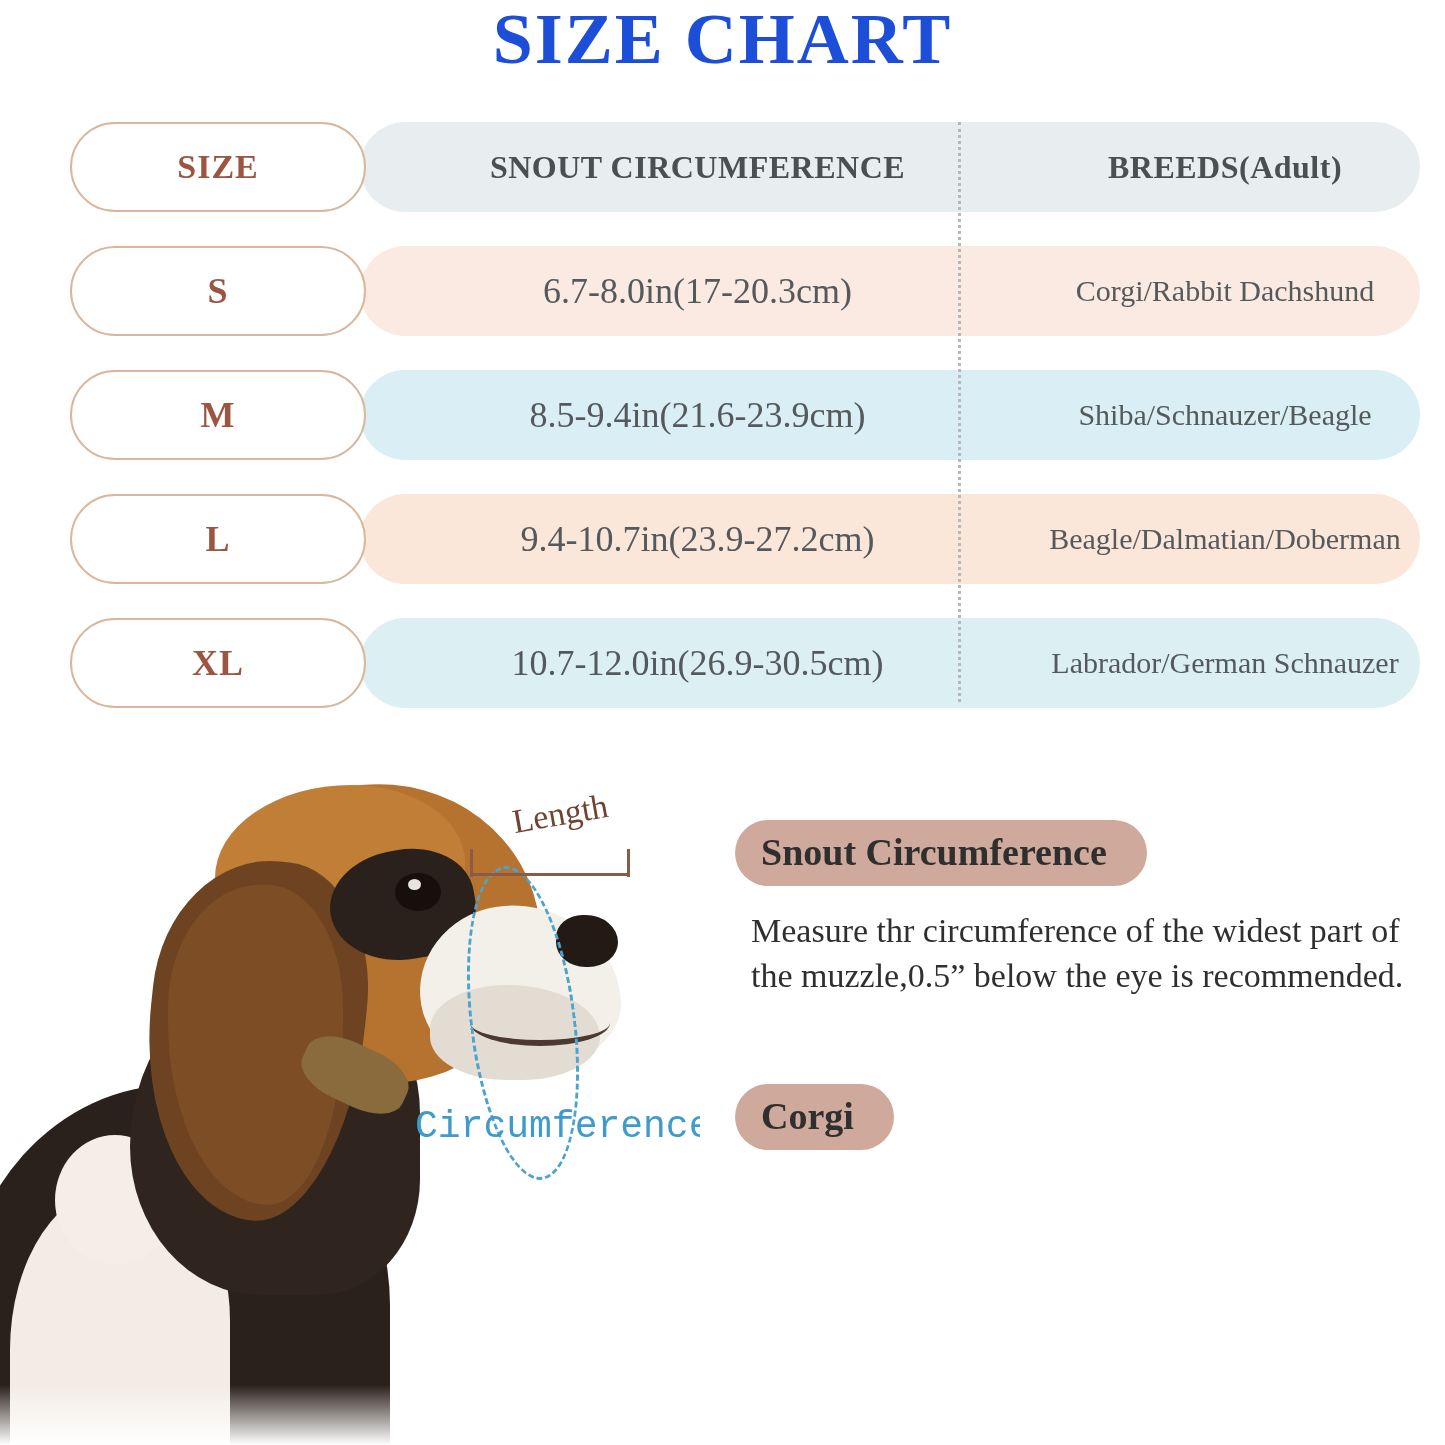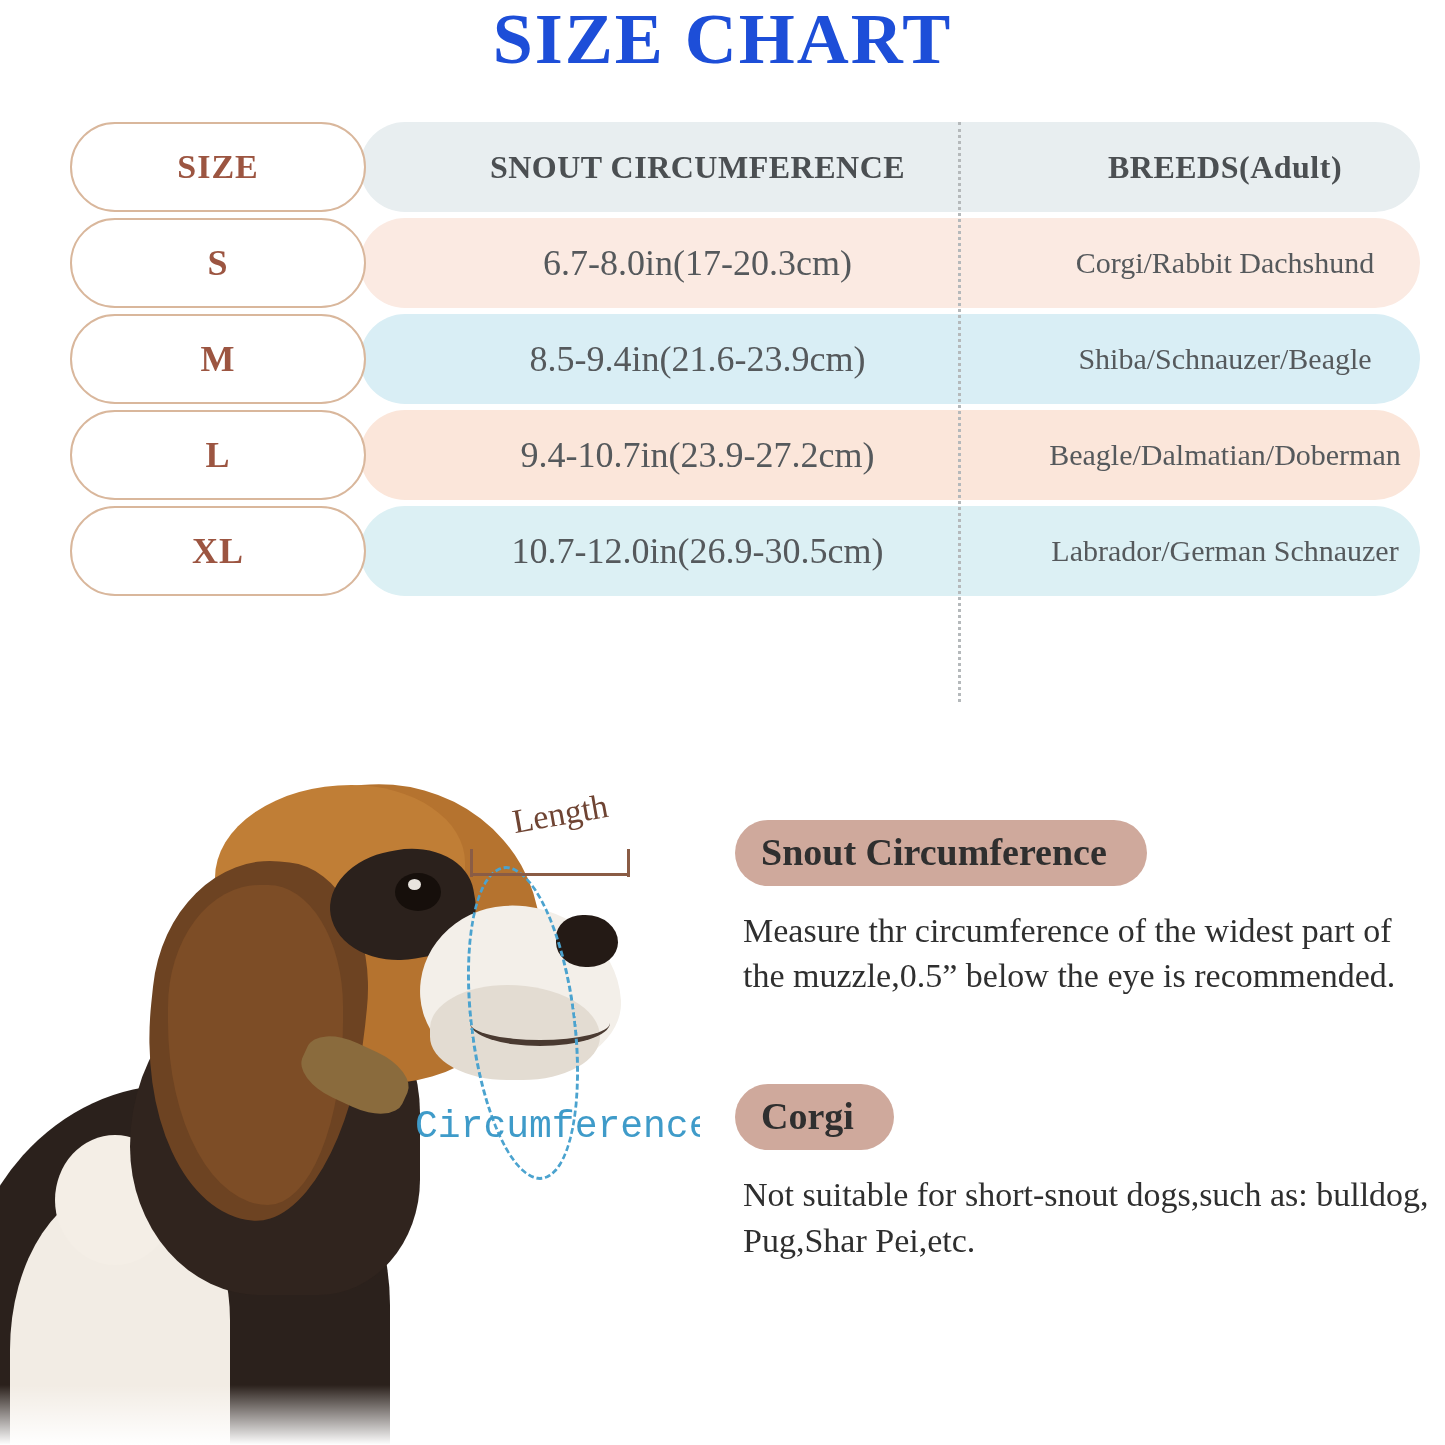--- a/index.html
+++ b/index.html
@@ -31,21 +31,21 @@
   
   .table {
     position: absolute;
     left: 70px;
     top: 122px;
     width: 1350px;
   }
   .row {
     position: relative;
     height: 78px;
-    margin-bottom: 18px;
+    margin-bottom: 46px;
   }
   .row .band {
     position: absolute;
     left: 290px;
     right: 0;
     top: 0;
     height: 90px;
     border-radius: 45px;
   }
   .row .sizecell {
@@ -366,21 +366,21 @@
     font-weight: bold;
     font-size: 38px;
     color: #2f2f2f;
   }
   .para {
     font-family: "Liberation Serif", serif;
     font-size: 34px;
     line-height: 1.33;
     color: #2f2f2f;
     margin-top: 22px;
-    margin-left: 8px;
+    margin-left: 16px;
   }
   .note-block {
     margin-top: 86px;
   }
 </style>
 </head>
 <body>
 
 <h1 class="title">SIZE CHART</h1>
 
@@ -469,17 +469,16 @@
   <div class="info">
     <div class="pill">
       <span class="pill-text">Snout Circumference</span>
     </div>
     <p class="para">Measure thr circumference of the widest part of the muzzle,0.5” below the eye is recommended.</p>
 
     <div class="note-block">
       <div class="pill">
         <span class="pill-text">Corgi</span>
       </div>
-      <p class="para">Not suitable for short-snout dogs,such as: bulldog, Pug,Shar Pei,etc.</p>
     </div>
   </div>
 
 </div>
 
 </body></html>

